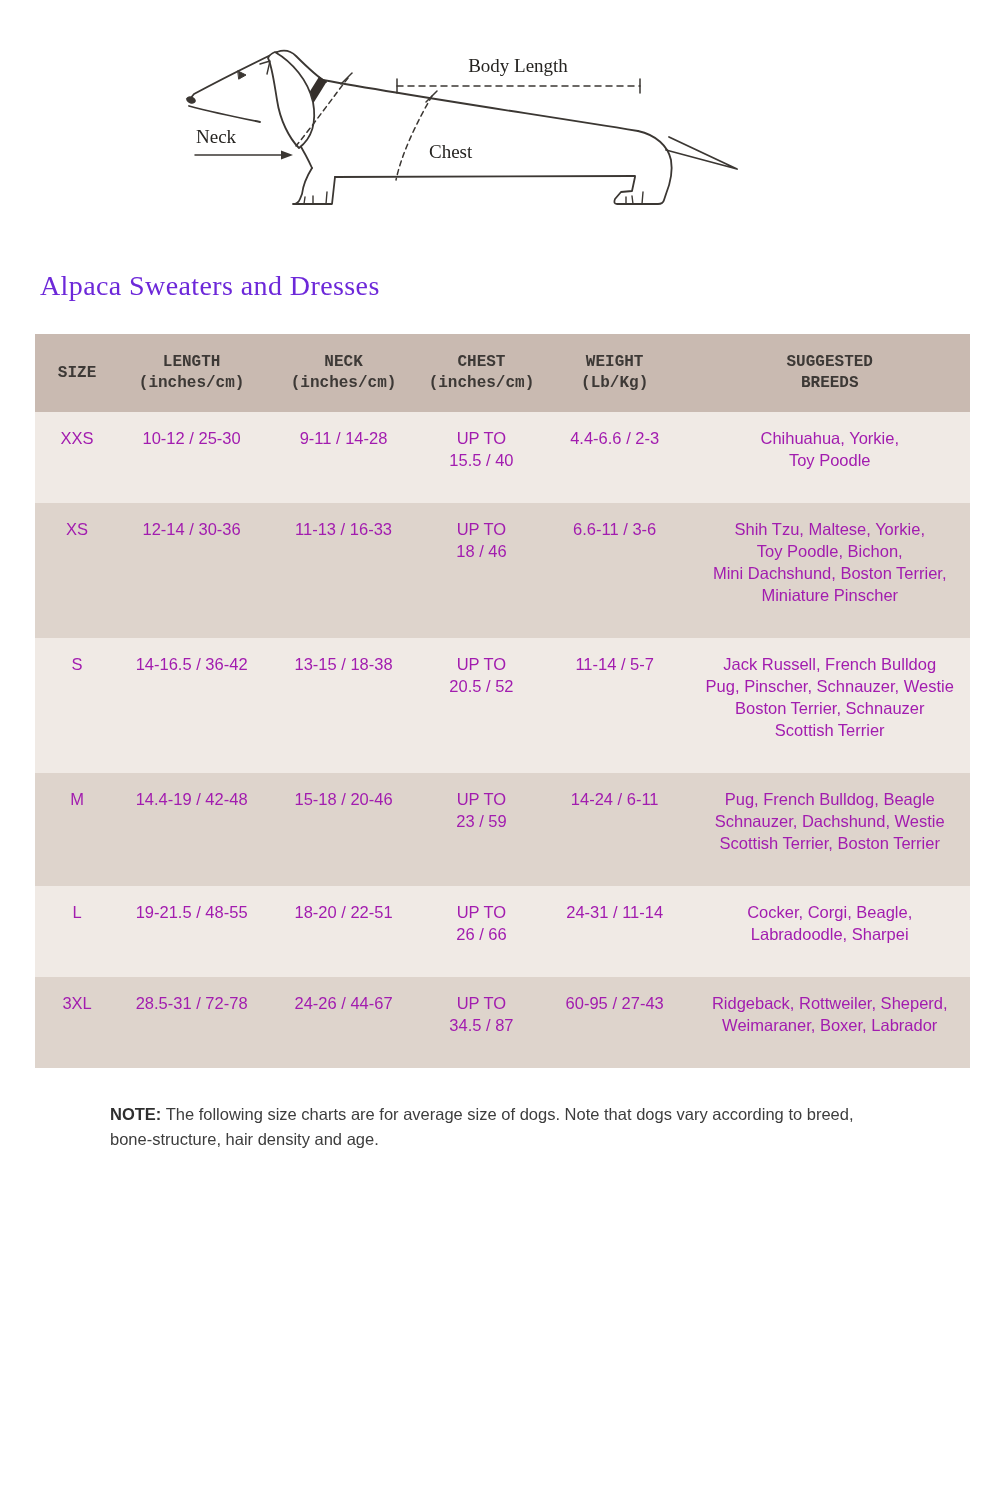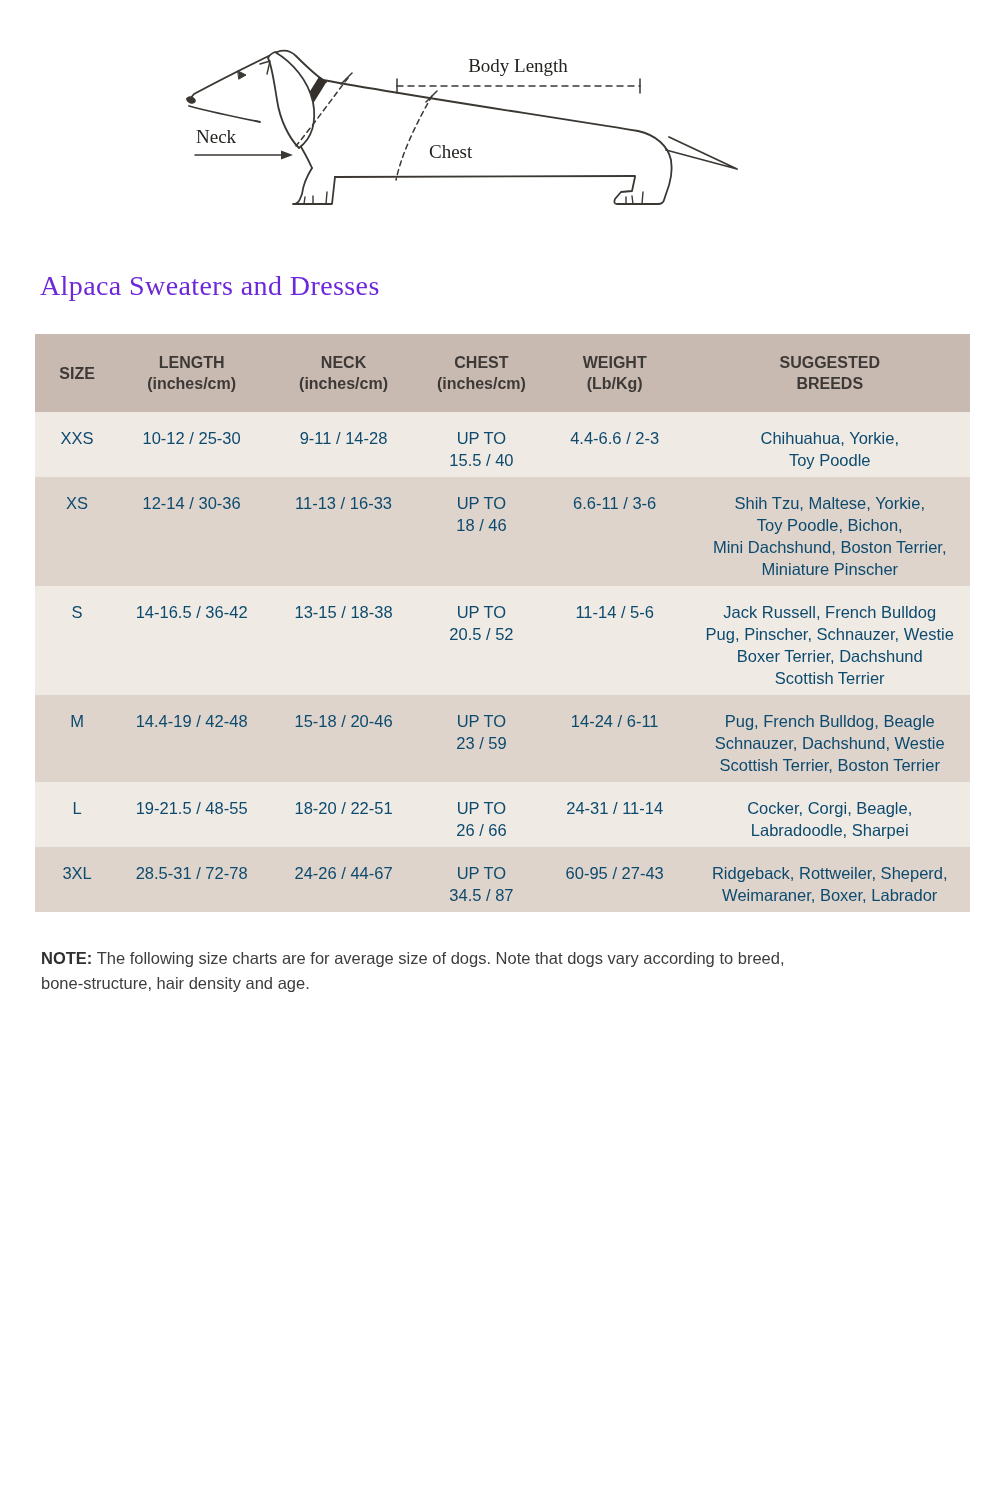--- a/index.html
+++ b/index.html
@@ -17,34 +17,34 @@
   .diagram svg{display:block;}
   .page-title{
     font-family:"Liberation Serif","DejaVu Serif",serif;
     font-weight:400;font-size:28px;color:#6d28d9;
     letter-spacing:0.4px;margin:56px 0 0 40px;line-height:32px;
   }
   table.size-table{
     border-collapse:collapse;table-layout:fixed;
     width:935px;margin:32px 0 0 35px;
   }
-  table.size-table thead tr{background:var(--header-bg);}
+  table.size-table thead tr{background:var(--header-bg);font-family:Liberation Mono, monospace;}
   table.size-table th{
     font-size:16px;font-weight:700;color:#3d3936;text-align:center;
     vertical-align:middle;padding:18px 4px;line-height:21px;white-space:pre-line;
   }
   table.size-table td{
-    font-size:16.5px;color:#0c4a6e;text-align:center;vertical-align:top;
-    padding:15px 4px 6px;line-height:22px;white-space:pre-line;
+    font-size:16.5px;color:#a21caf;text-align:center;vertical-align:top;
+    padding:15px 4px 32px;line-height:22px;white-space:pre-line;
   }
   table.size-table tbody tr:nth-child(odd){background:var(--row-light);}
   table.size-table tbody tr:nth-child(even){background:var(--row-dark);}
   .col-size{width:9%;} .col-length{width:15.5%;} .col-neck{width:17%;}
   .col-chest{width:12.5%;} .col-weight{width:16%;} .col-breeds{width:30%;}
-  .notes{margin:34px 55px 0 41px;font-size:16.5px;line-height:25px;color:#3d3d3d;}
+  .notes{margin:34px 55px 0 110px;font-size:16.5px;line-height:25px;color:#3d3d3d;}
   .notes p{margin:0 0 24px 0;white-space:pre-line;}
   .note-label{font-weight:700;color:#2f2f2f;}
 </style>
 </head>
 <body>
 
 <div class="page">
 
   <div class="diagram">
     <svg width="565" height="180" viewBox="0 0 565 180" fill="none" stroke="#3b3733" stroke-width="1.8" stroke-linecap="round" stroke-linejoin="round">
@@ -140,24 +140,24 @@
 Toy Poodle, Bichon,
 Mini Dachshund, Boston Terrier,
 Miniature Pinscher</td>
         </tr>
         <tr>
           <td>S</td>
           <td>14-16.5 / 36-42</td>
           <td>13-15 / 18-38</td>
           <td>UP TO
 20.5 / 52</td>
-          <td>11-14 / 5-6</td>
+          <td>11-14 / 5-7</td>
           <td>Jack Russell, French Bulldog
 Pug, Pinscher, Schnauzer, Westie
-Boxer Terrier, Dachshund
+Boston Terrier, Schnauzer
 Scottish Terrier</td>
         </tr>
         <tr>
           <td>M</td>
           <td>14.4-19 / 42-48</td>
           <td>15-18 / 20-46</td>
           <td>UP TO
 23 / 59</td>
           <td>14-24 / 6-11</td>
           <td>Pug, French Bulldog, Beagle

